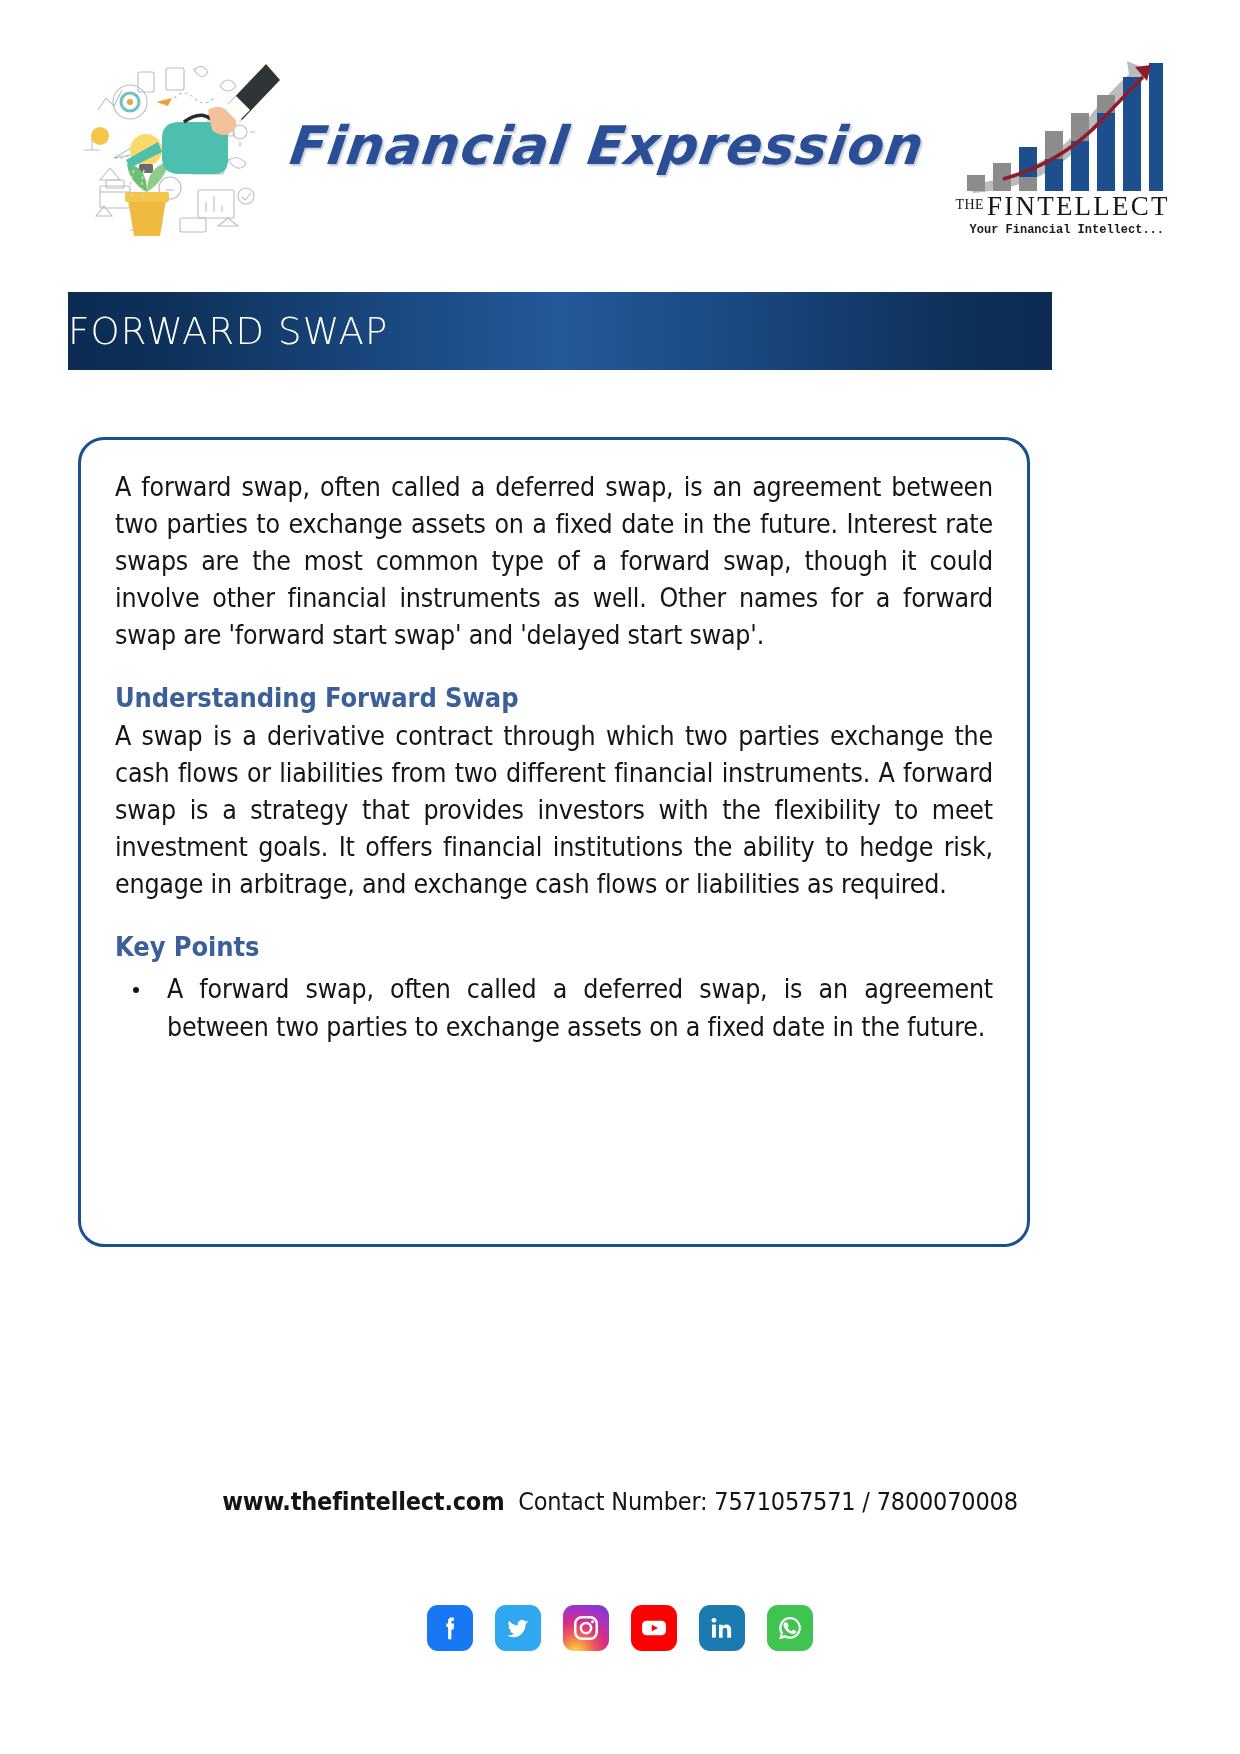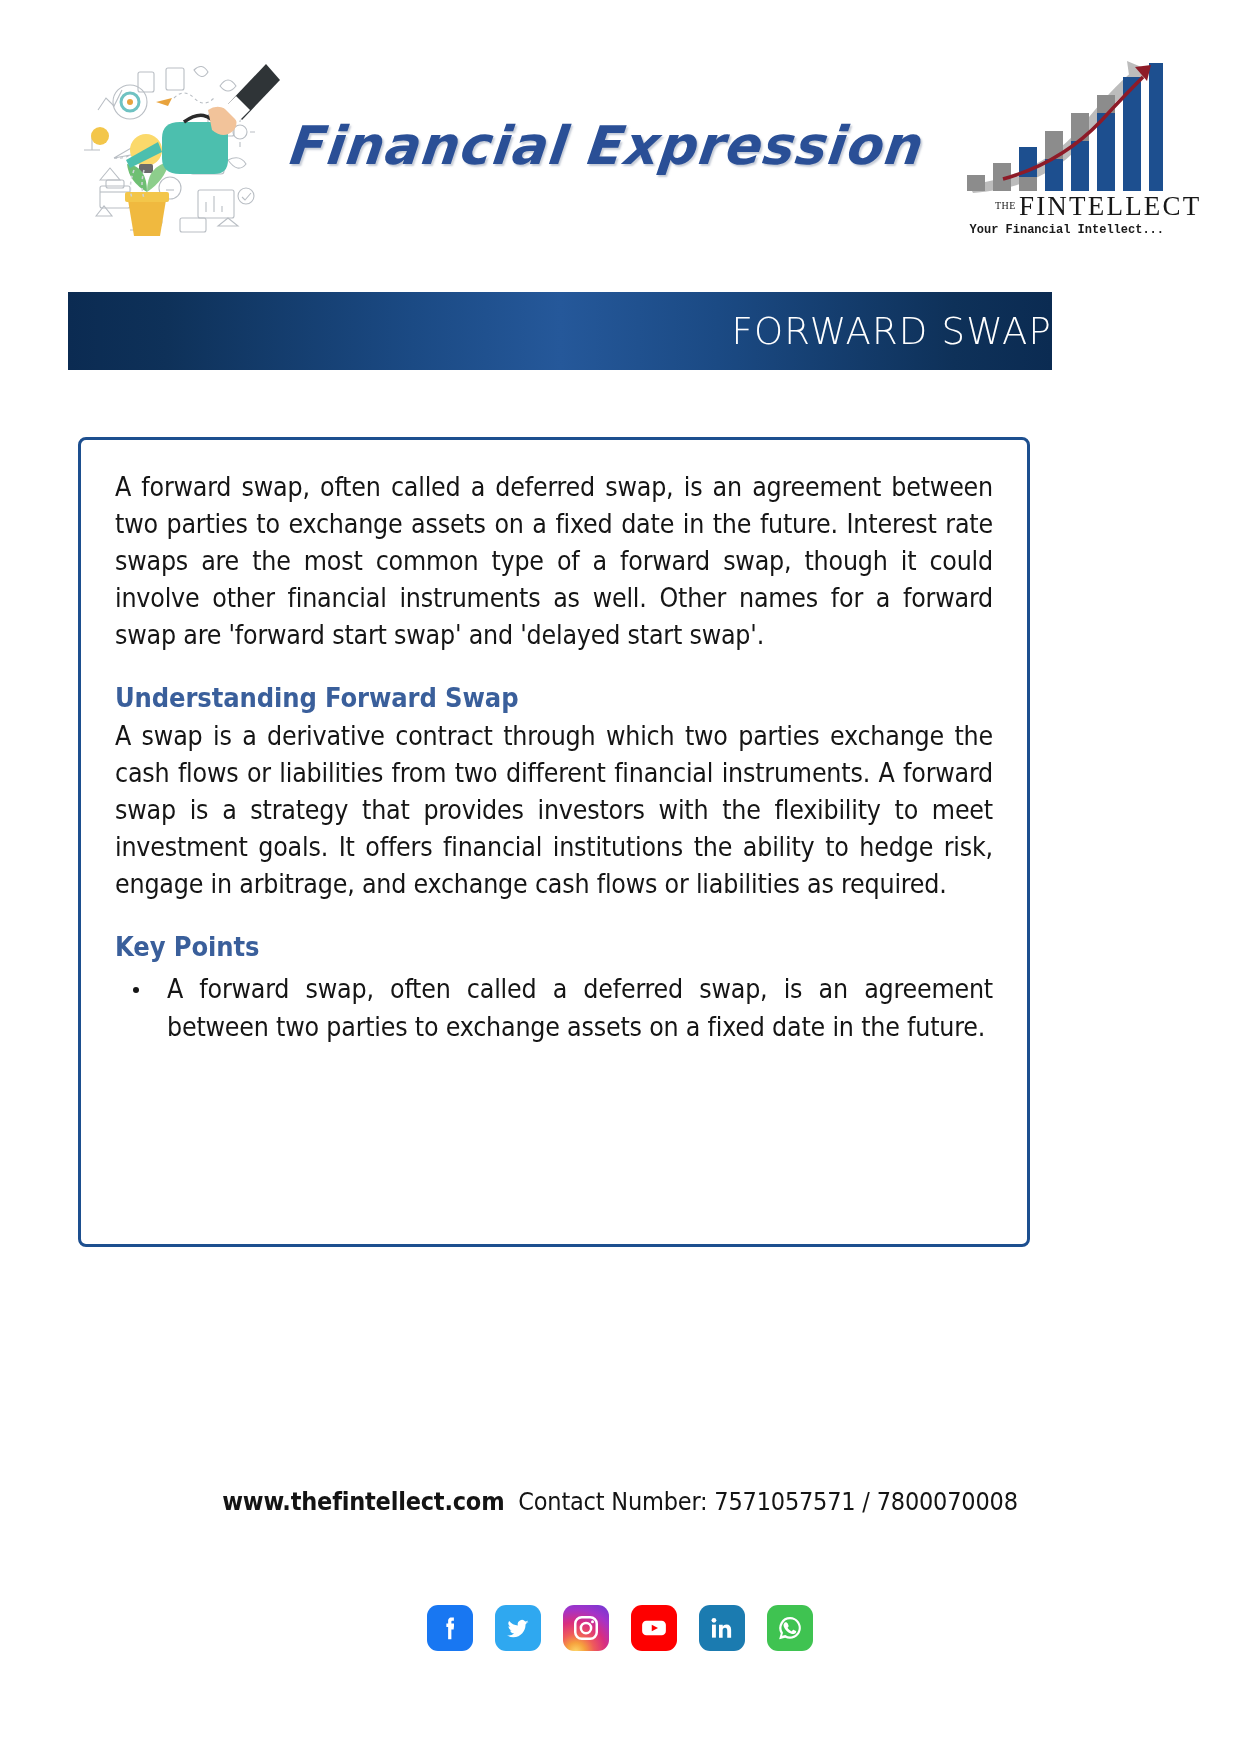--- a/index.html
+++ b/index.html
@@ -65,25 +65,24 @@
     left: 0; top: 146px;
     width: 215px;
     text-align: center;
     font-family: "Liberation Serif", serif;
     font-size: 27px;
     letter-spacing: 2.2px;
     color: #171717;
     white-space: nowrap;
   }
   .logo-word .the {
-    font-size: 10px;
+    font-size: 14px;
     letter-spacing: 0.5px;
     vertical-align: 6px;
     margin-right: 3px;
-    margin-left: 40px;
   }
   .logo-tag {
     position: absolute;
     left: 0; top: 178px;
     width: 215px;
     text-align: right;
     padding-right: 6px;
     box-sizing: border-box;
     font-family: Liberation Mono, monospace;
     font-weight: bold;
@@ -101,38 +100,38 @@
       linear-gradient(90deg,
         #0b2b52 0%,
         #0e3159 10%,
         #1b4a84 35%,
         #25589a 50%,
         #1b4a84 66%,
         #0e3159 90%,
         #0b2b52 100%);
     display: flex;
     align-items: center;
-    justify-content: flex-end;
+    justify-content: flex-start;
   }
   .title-banner-text {
     color: #ffffff;
     font-family: "DejaVu Sans", sans-serif;
     font-weight: 300;
     font-size: 37px;
     letter-spacing: 1.2px;
   }
 
   
   .content-card {
     position: absolute;
     left: 78px; top: 437px;
     width: 952px;
     height: 810px;
     border: 3px solid #1d4f8f;
-    border-radius: 8px;
+    border-radius: 26px;
     box-sizing: border-box;
     padding: 28px 34px 0 34px;
   }
 
   .para {
     font-family: "DejaVu Sans Condensed", "Liberation Sans Narrow", "Liberation Sans", sans-serif;
     font-size: 26.5px;
     line-height: 37px;
     color: #151515;
     text-align: justify;

